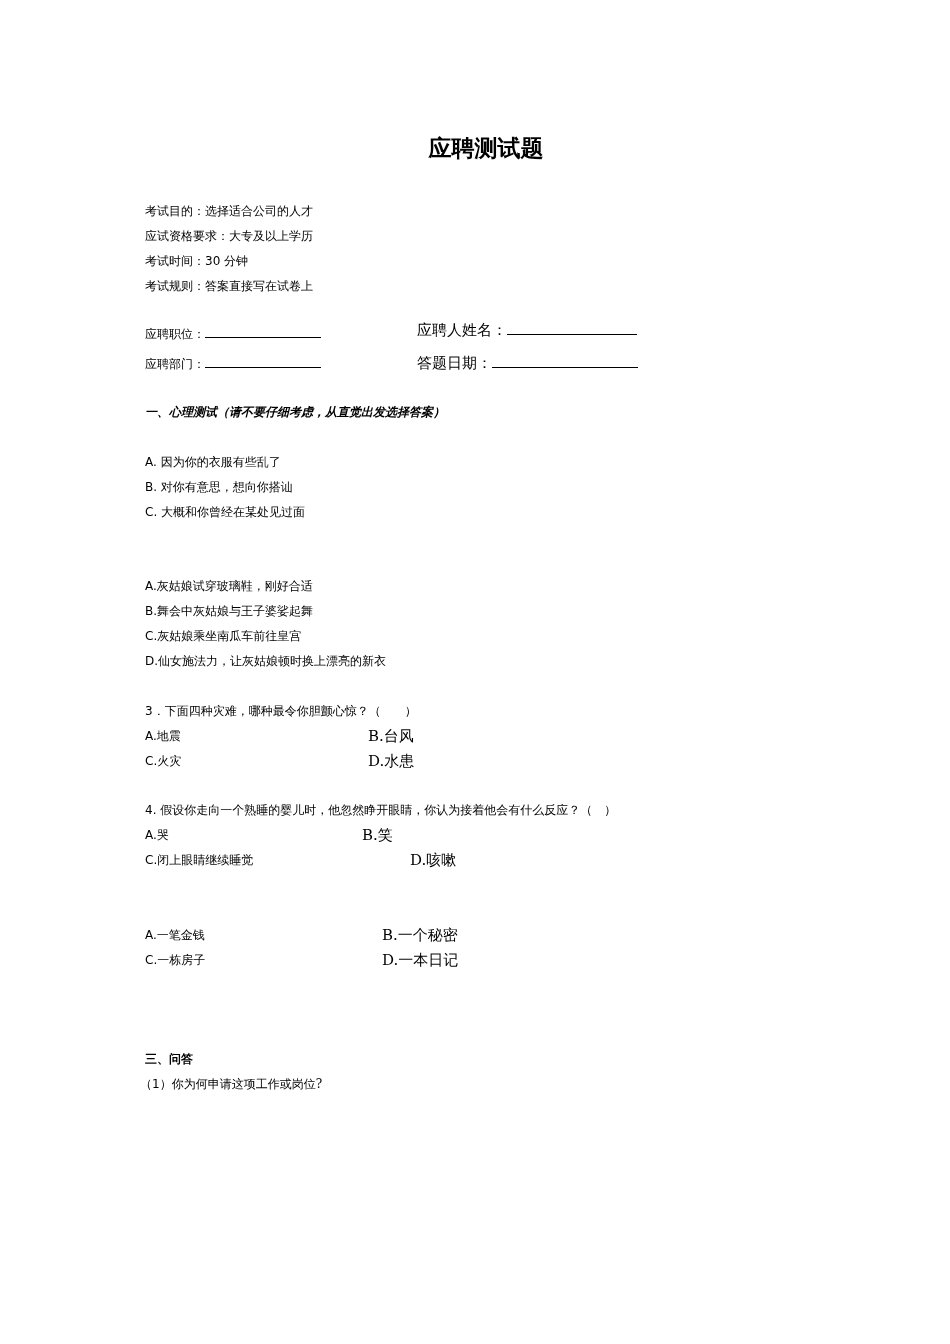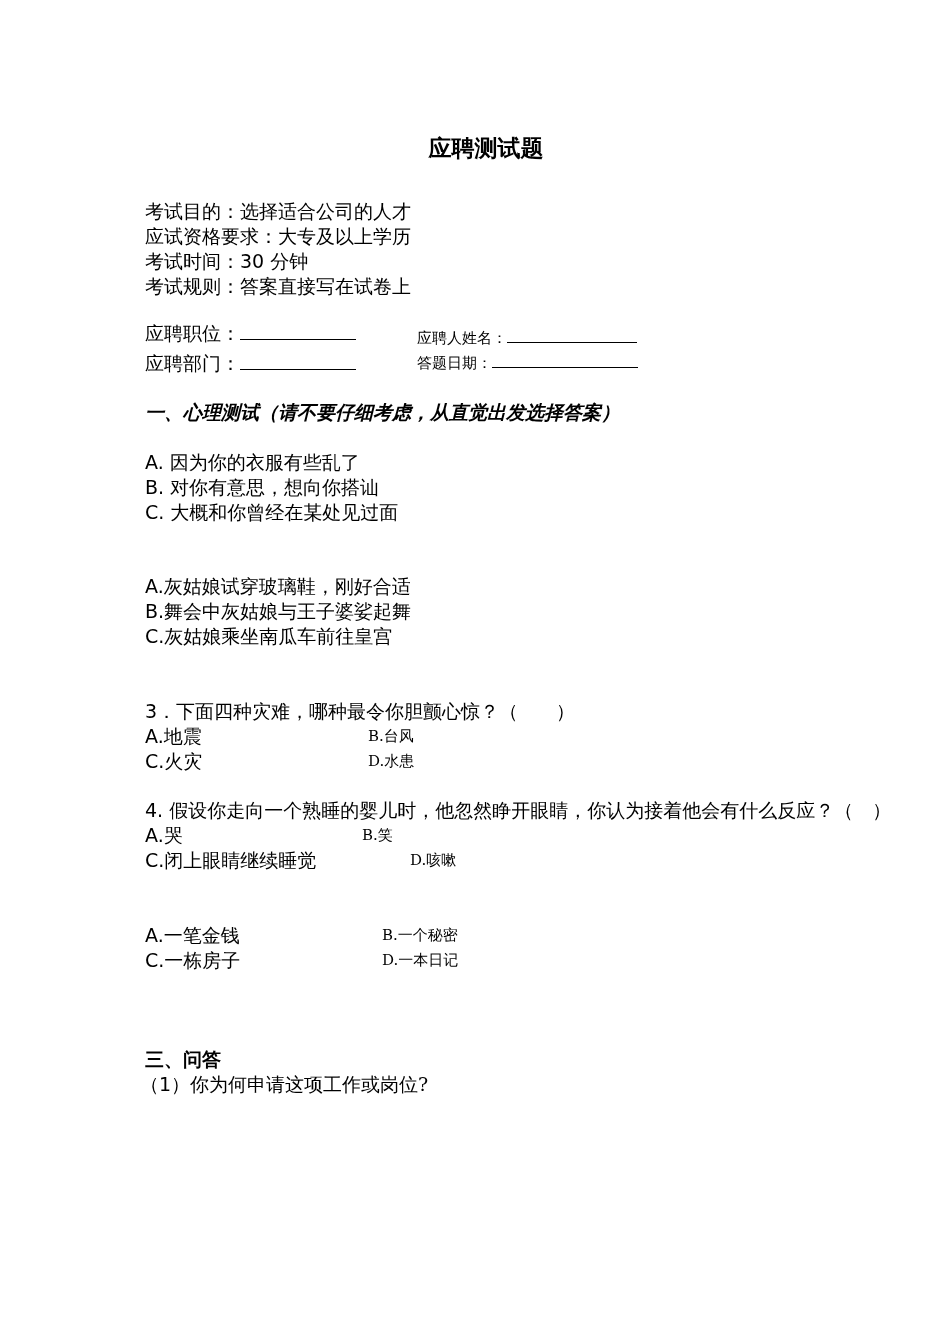--- a/index.html
+++ b/index.html
@@ -8,21 +8,21 @@
       font-family: "DejaVu Serif", "Liberation Serif", serif;
       color: #000000;
     }
     .page { position: absolute; left: 0; top: 0; width: 950px; height: 1344px; }
     .title {
       position: absolute; left: 11px; width: 950px; top: 133px;
       text-align: center; font-family: "DejaVu Sans", sans-serif;
       font-weight: bold; font-size: 23px; letter-spacing: 0px;
     }
     .line {
-      position: absolute; left: 145px; font-size: 19px; line-height: 20px;
+      position: absolute; left: 145px; font-size: 12px; line-height: 20px;
       white-space: nowrap;
     }
     .line .latin { font-family: "DejaVu Sans", sans-serif; }
     .bold { font-weight: bold; font-family: "DejaVu Sans", sans-serif; }
     .blank { display: inline-block; border-bottom: 1px solid #000; height: 14px; vertical-align: baseline; }
     .col2 { position: absolute; white-space: nowrap; font-size: 15px; line-height: 20px; }
   </style>
 </head>
 <body>
 
@@ -31,39 +31,40 @@
   <div class="title">应聘测试题</div>
 
   <div class="line" style="top:201px;">考试目的：选择适合公司的人才</div>
   <div class="line" style="top:226px;">应试资格要求：大专及以上学历</div>
   <div class="line" style="top:251px;"><span>考试时间：</span><span class="latin">30</span><span> 分钟</span></div>
   <div class="line" style="top:276px;">考试规则：答案直接写在试卷上</div>
 
   <div class="line" style="top:323px;">
     <span>应聘职位：</span><span class="blank" style="width:116px;"></span>
   </div>
-  <div class="col2" style="left:417px; top:328px;">
+  <div class="col2" style="left:417px; top:320px;">
     <span>应聘人姓名：</span><span class="blank" style="width:130px;"></span>
   </div>
   <div class="line" style="top:353px;">
     <span>应聘部门：</span><span class="blank" style="width:116px;"></span>
   </div>
   <div class="col2" style="left:417px; top:353px;">
     <span>答题日期：</span><span class="blank" style="width:146px;"></span>
   </div>
 
   <div class="line bold" style="top:402px;font-style:italic;">一、心理测试（请不要仔细考虑，从直觉出发选择答案）</div>
 
   <div class="line" style="top:452px;"><span class="latin">A.</span><span> 因为你的衣服有些乱了</span></div>
   <div class="line" style="top:477px;"><span class="latin">B.</span><span> 对你有意思，想向你搭讪</span></div>
   <div class="line" style="top:502px;"><span class="latin">C.</span><span> 大概和你曾经在某处见过面</span></div>
 
   <div class="line" style="top:576px;"><span class="latin">A.</span><span>灰姑娘试穿玻璃鞋，刚好合适</span></div>
   <div class="line" style="top:601px;"><span class="latin">B.</span><span>舞会中灰姑娘与王子婆娑起舞</span></div>
   <div class="line" style="top:626px;"><span class="latin">C.</span><span>灰姑娘乘坐南瓜车前往皇宫</span></div>
+  <div class="line" style="top:651px;"><span class="latin">D.</span><span>仙女施法力，让灰姑娘顿时换上漂亮的新衣</span></div>
 
   <div class="line" style="top:701px;"><span class="latin">3</span><span>．下面四种灾难，哪种最令你胆颤心惊？（　　）</span></div>
   <div class="line" style="top:726px;"><span class="latin">A.</span><span>地震</span></div>
   <div class="col2" style="left:368px; top:726px;"><span class="latin">B.</span><span>台风</span></div>
   <div class="line" style="top:751px;"><span class="latin">C.</span><span>火灾</span></div>
   <div class="col2" style="left:368px; top:751px;"><span class="latin">D.</span><span>水患</span></div>
 
   <div class="line" style="top:800px;"><span class="latin">4.</span><span> 假设你走向一个熟睡的婴儿时，他忽然睁开眼睛，你认为接着他会有什么反应？（　）</span></div>
   <div class="line" style="top:825px;"><span class="latin">A.</span><span>哭</span></div>
   <div class="col2" style="left:362px; top:825px;"><span class="latin">B.</span><span>笑</span></div>

